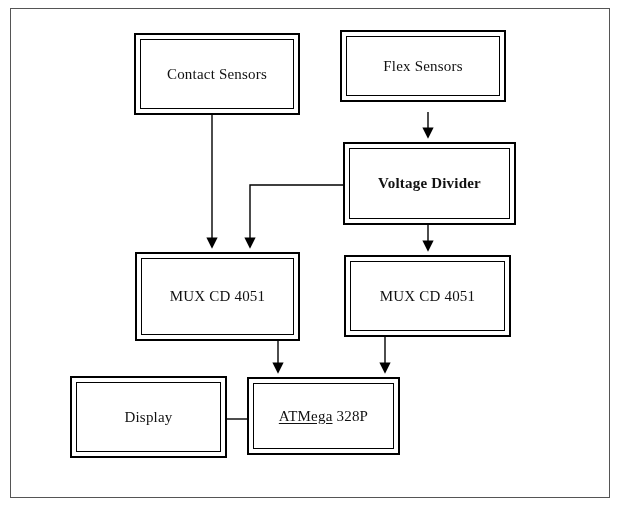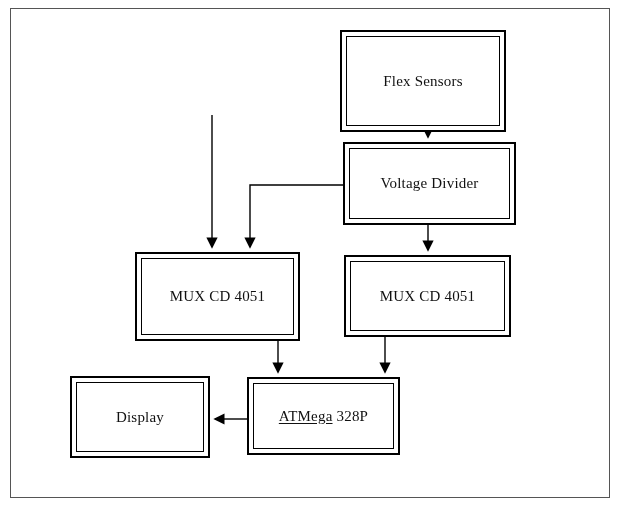--- a/index.html
+++ b/index.html
@@ -75,28 +75,33 @@
 
     <path d="M428,225 L428,250" stroke="#000" stroke-width="1.4" fill="none" marker-end="url(#arrowhead)"></path>
 
     <path d="M278,341 L278,372" stroke="#000" stroke-width="1.4" fill="none" marker-end="url(#arrowhead)"></path>
 
     <path d="M385,337 L385,372" stroke="#000" stroke-width="1.4" fill="none" marker-end="url(#arrowhead)"></path>
 
     <path d="M247,419 L215,419" stroke="#000" stroke-width="1.4" fill="none" marker-end="url(#arrowhead)"></path>
   </svg>
 
+  <div class="node" style="left:134px; top:33px; width:166px; height:82px;">
+    <div class="node-inner">
+      <span>Contact Sensors</span>
+    </div>
+  </div>
 
-  <div class="node" style="left:340px; top:30px; width:166px; height:102px;">
+  <div class="node" style="left:340px; top:30px; width:166px; height:72px;">
     <div class="node-inner">
       <span>Flex Sensors</span>
     </div>
   </div>
 
-  <div class="node" style="left:343px; top:142px; width:173px; height:83px;">
+  <div class="node" style="left:343px; top:142px; width:173px; height:83px;font-weight:bold;">
     <div class="node-inner">
       <span>Voltage Divider</span>
     </div>
   </div>
 
   <div class="node" style="left:135px; top:252px; width:165px; height:89px;">
     <div class="node-inner">
       <span>MUX CD 4051</span>
     </div>
   </div>
@@ -108,19 +113,19 @@
   </div>
 
   <div class="node" style="left:247px; top:377px; width:153px; height:78px;">
     <div class="node-inner">
       <span>
         <span class="squiggle">ATMega</span><span class="label-gap"></span><span>328P</span>
       </span>
     </div>
   </div>
 
-  <div class="node" style="left:70px; top:376px; width:140px; height:82px;">
+  <div class="node" style="left:70px; top:376px; width:157px; height:82px;">
     <div class="node-inner">
       <span>Display</span>
     </div>
   </div>
 
 </div>
 
 </body></html>

